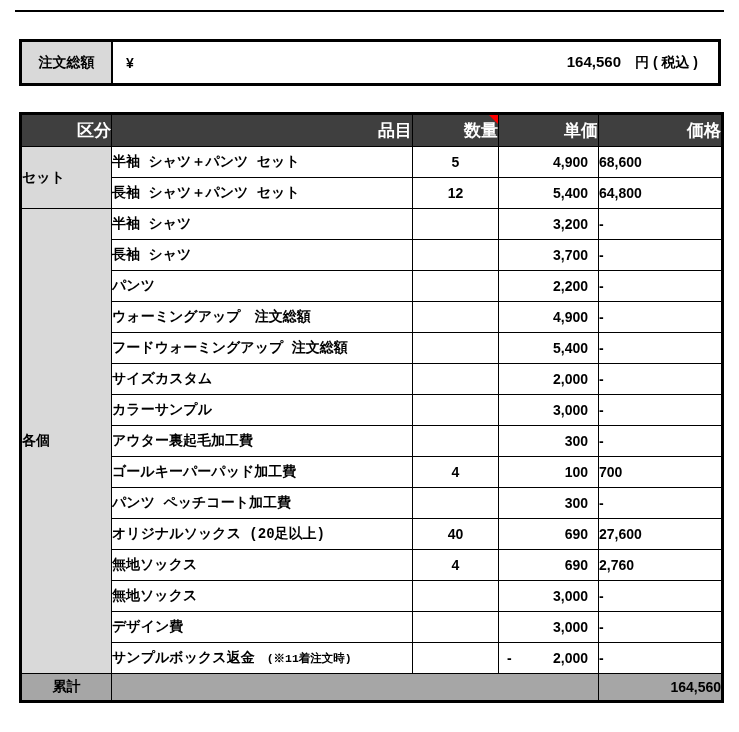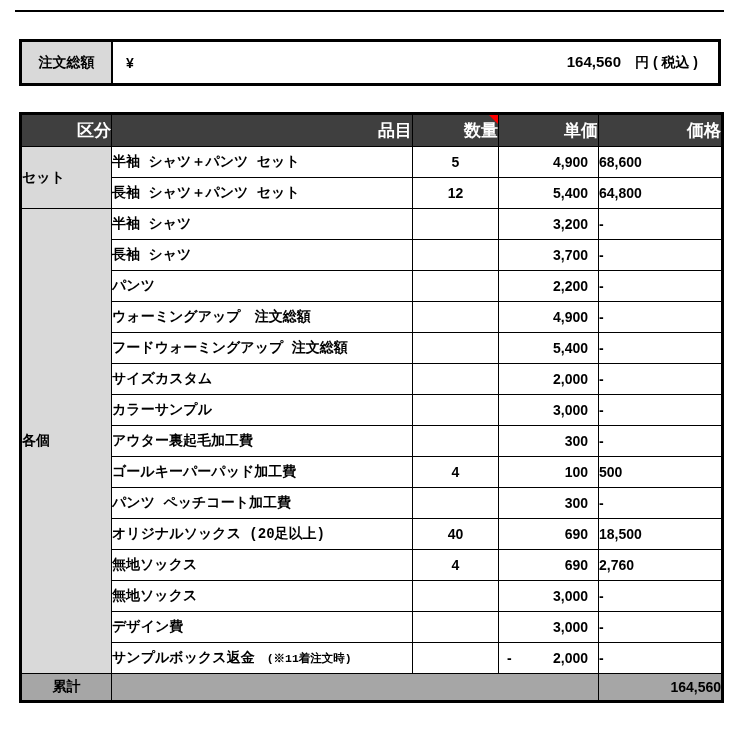--- a/index.html
+++ b/index.html
@@ -234,21 +234,21 @@
       </tr>
       <tr>
         <td class="c-item"><span>ゴールキーパーパッド加工費</span><span class="item-note"></span></td>
         <td class="c-qty">4</td>
         <td class="c-unit">
             <div class="wrap">
               <span></span>
               <span>100</span>
             </div>
           </td>
-        <td class="c-price">500</td>
+        <td class="c-price">700</td>
       </tr>
       <tr>
         <td class="c-item"><span>パンツ ペッチコート加工費</span><span class="item-note"></span></td>
         <td class="c-qty"></td>
         <td class="c-unit">
             <div class="wrap">
               <span></span>
               <span>300</span>
             </div>
           </td>
@@ -256,21 +256,21 @@
       </tr>
       <tr>
         <td class="c-item"><span>オリジナルソックス (20足以上)</span><span class="item-note"></span></td>
         <td class="c-qty">40</td>
         <td class="c-unit">
             <div class="wrap">
               <span></span>
               <span>690</span>
             </div>
           </td>
-        <td class="c-price">18,500</td>
+        <td class="c-price">27,600</td>
       </tr>
       <tr>
         <td class="c-item"><span>無地ソックス</span><span class="item-note"></span></td>
         <td class="c-qty">4</td>
         <td class="c-unit">
             <div class="wrap">
               <span></span>
               <span>690</span>
             </div>
           </td>

